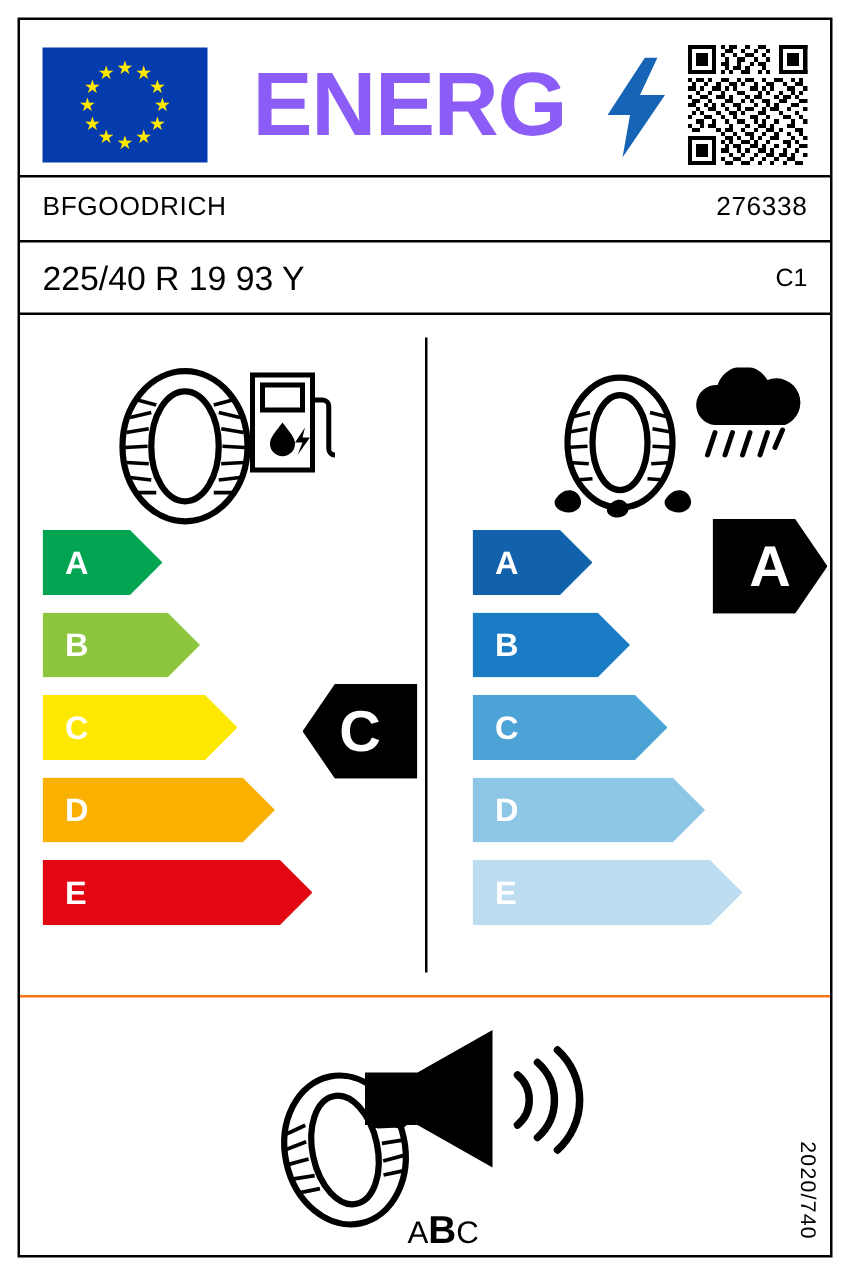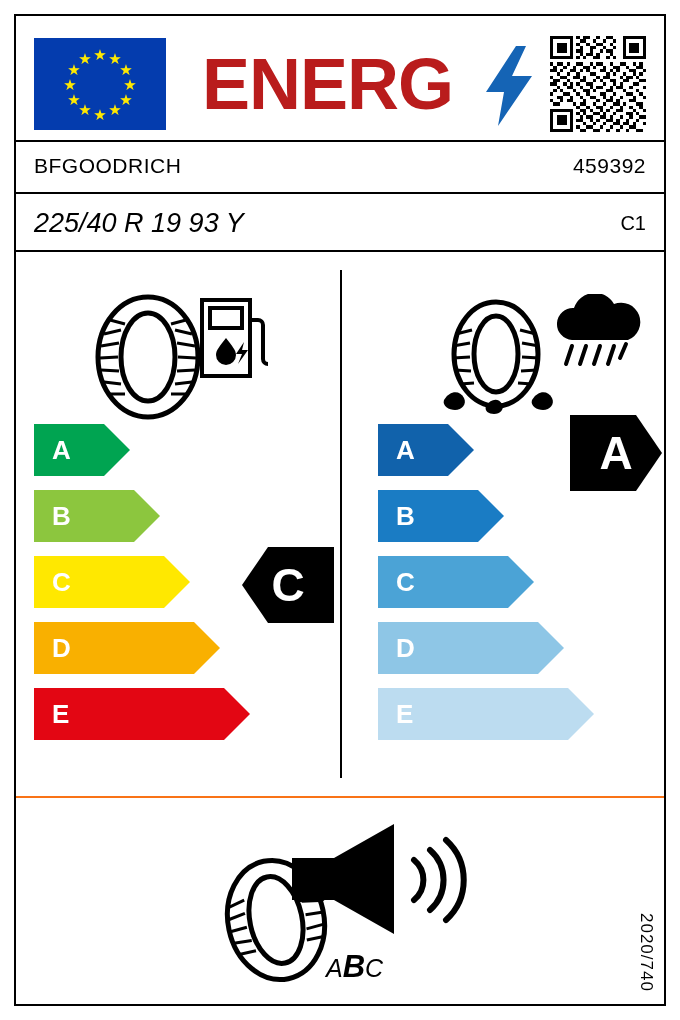--- a/index.html
+++ b/index.html
@@ -41,21 +41,21 @@
     line-height: 15px;
     width: 15px;
     text-align: center;
   }
   .energ-word {
     position: absolute;
     left: 186px; top: 22px;
     font-size: 72px;
     font-weight: bold;
     letter-spacing: -1px;
-    color: #b91c1c;
+    color: #8b5cf6;
     line-height: 92px;
     font-family: "Liberation Sans", sans-serif;
   }
   .bolt {
     position: absolute;
     left: 466px; top: 30px;
     width: 52px; height: 80px;
   }
   .qr {
     position: absolute;
@@ -91,21 +91,20 @@
     left: 0; top: 176px;
     width: 100%;
     height: 60px;
     border-top: 2px solid #000;
     border-bottom: 2px solid #000;
   }
   .size-text {
     position: absolute;
     left: 18px; top: 14px;
     font-size: 27px;
-    font-style: italic;
   }
   .class-text {
     position: absolute;
     right: 18px; top: 18px;
     font-size: 20px;
   }
 
   
   .panels {
     position: absolute;
@@ -185,23 +184,22 @@
     font-size: 31px;
     font-weight: bold;
   }
   .noise-db-unit {
     position: absolute;
     left: 336px; top: 80px;
     font-size: 22px;
   }
   .noise-classes {
     position: absolute;
-    left: 310px; top: 151px;
+    left: 310px; top: 168px;
     font-size: 25px;
-    font-style: italic;
   }
   .noise-classes b { font-size: 31px; }
 
   .year {
     position: absolute;
     right: 8px; bottom: 14px;
     font-size: 17px;
     writing-mode: vertical-rl;
     text-orientation: mixed;
     letter-spacing: 1px;
@@ -448,21 +446,21 @@
         <rect x="17" y="28" width="1" height="1"></rect>
           <rect x="20" y="28" width="1" height="1"></rect>
         <rect x="23" y="28" width="1" height="1"></rect>
           <rect x="26" y="28" width="2" height="1"></rect>
       </g>
     </svg>
   </div>
 
   <div class="brand-row">
     <div class="brand-name">BFGOODRICH</div>
-    <div class="article-no">459392</div>
+    <div class="article-no">276338</div>
   </div>
 
   <div class="size-row">
     <div class="size-text">225/40 R 19 93 Y</div>
     <div class="class-text">C1</div>
   </div>
 
   <div class="panels">
     <div class="divider"></div>
 

